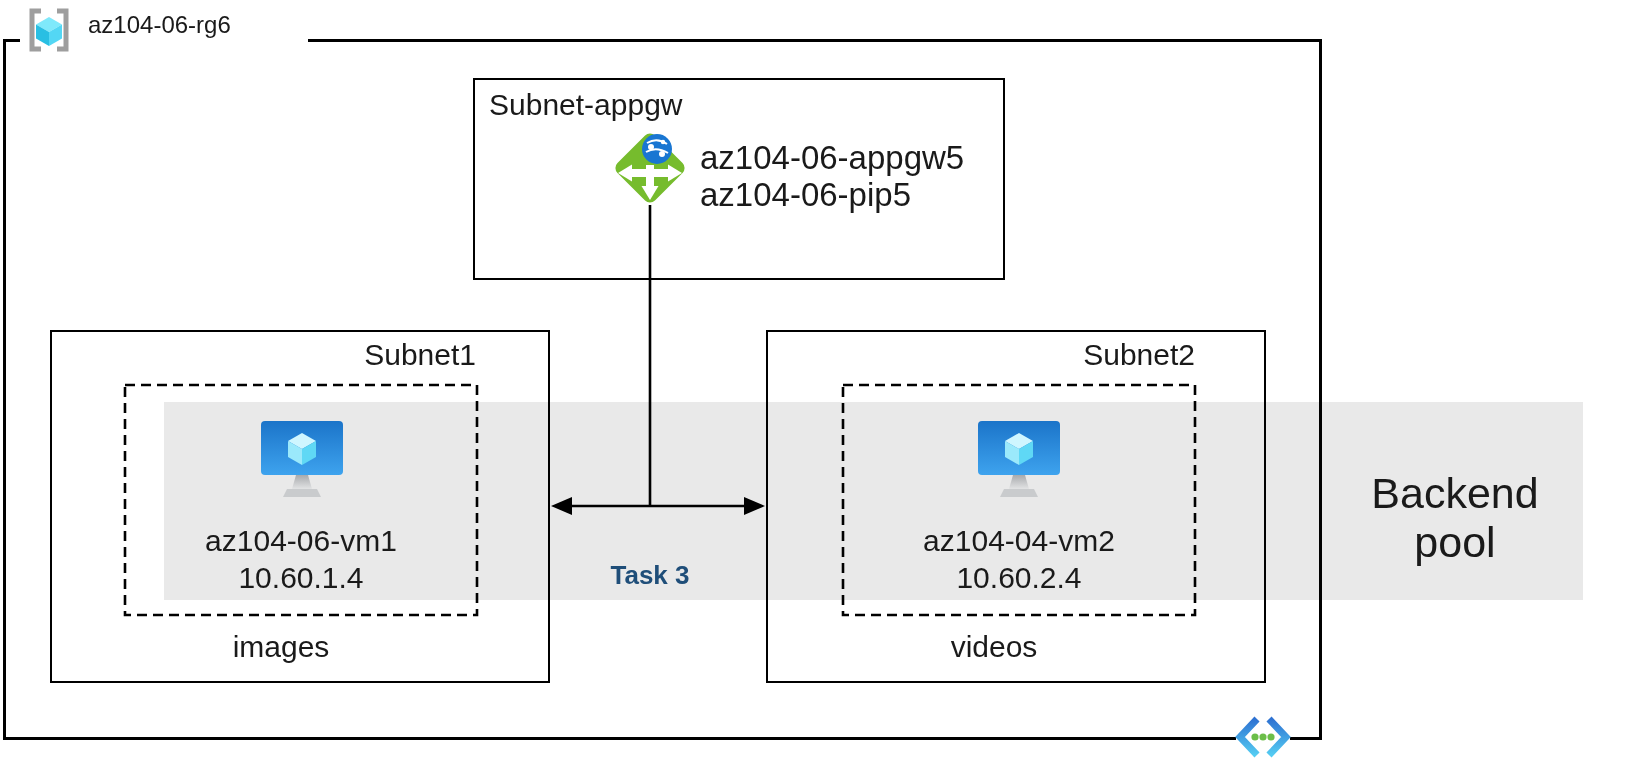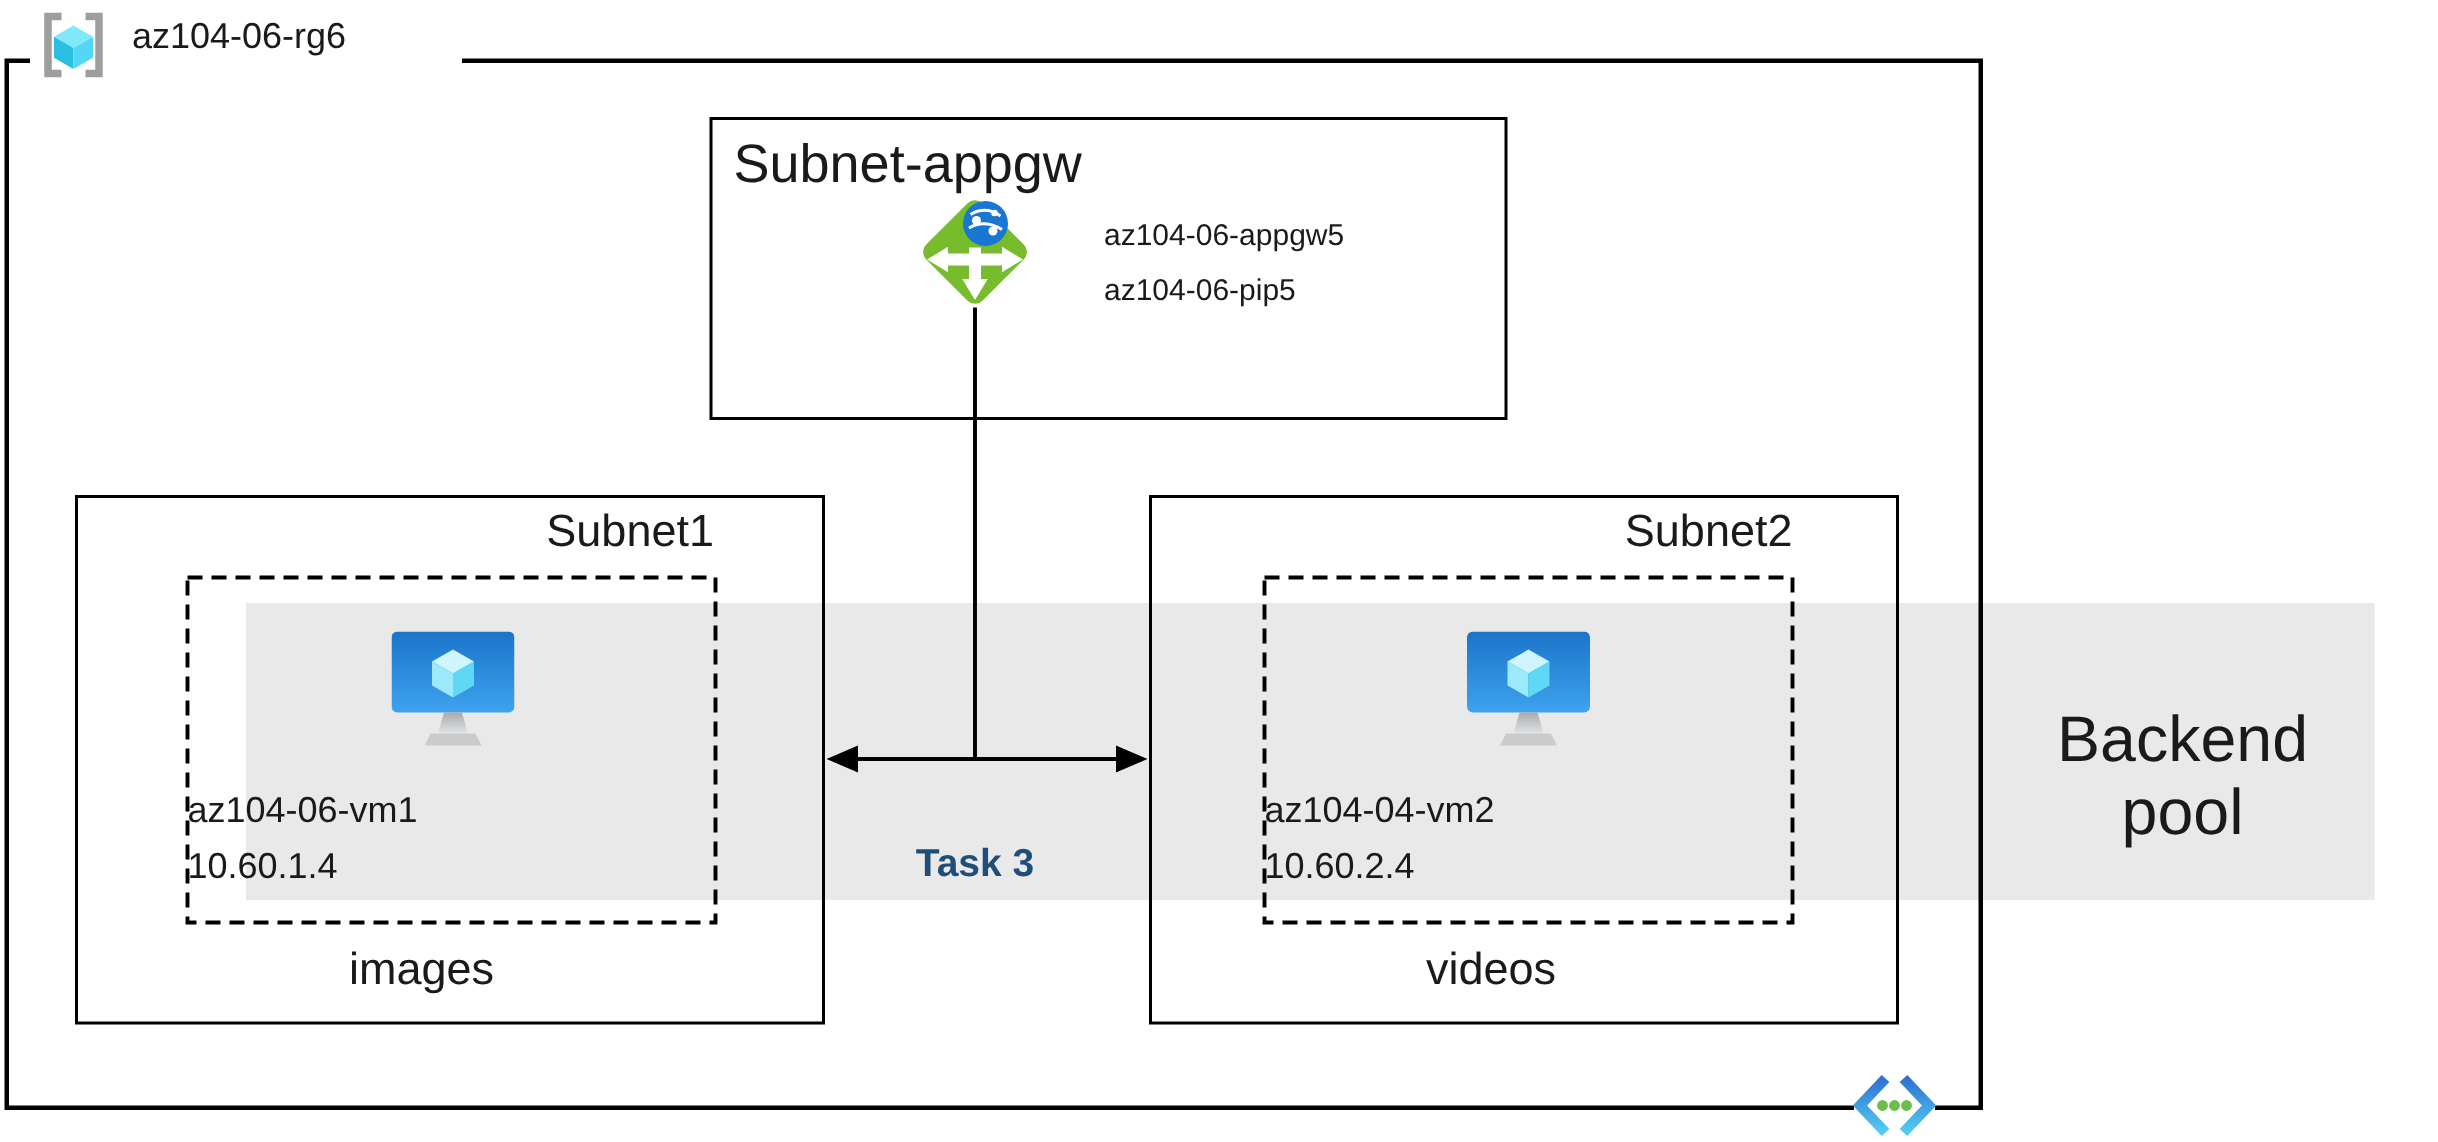--- a/index.html
+++ b/index.html
@@ -12,31 +12,31 @@
   
   #band{left:164px;top:402px;width:1419px;height:198px;background:var(--band-bg,#e9e9e9);z-index:1;}
   #backend-pool-label{left:1326px;top:469px;width:258px;text-align:center;font-size:43px;z-index:2;}
   
   #rg-box{left:3px;top:39px;width:1319px;height:701px;border:3px solid #000;box-sizing:border-box;z-index:3;background:transparent;}
   #rg-title-mask{left:20px;top:33px;width:288px;height:13px;background:#fff;z-index:4;}
   #rg-icon{left:24px;top:6px;z-index:5;}
   #rg-label{left:88px;top:11px;font-size:24px;z-index:5;white-space:nowrap;}
   
   #appgw-box{left:473px;top:78px;width:532px;height:202px;border:2.5px solid #000;box-sizing:border-box;background:#fff;z-index:4;}
-  #appgw-subnet-label{left:489px;top:88px;font-size:36px;z-index:5;white-space:nowrap;}
+  #appgw-subnet-label{left:489px;top:88px;font-size:30px;z-index:5;white-space:nowrap;}
   #appgw-icon{left:605px;top:123px;z-index:5;}
-  #appgw-text{left:700px;top:139px;font-size:20px;line-height:37px;z-index:5;white-space:nowrap;margin-left:36px;}
+  #appgw-text{left:700px;top:139px;font-size:33px;line-height:37px;z-index:5;white-space:nowrap;}
   
   .subnet-box{border:2.5px solid #000;box-sizing:border-box;background:transparent;z-index:4;}
   #subnet1-box{left:50px;top:330px;width:500px;height:353px;}
   #subnet2-box{left:766px;top:330px;width:500px;height:353px;}
   .subnet-title{top:338px;width:352px;text-align:right;font-size:30px;z-index:5;}
   #subnet1-title{left:124px;}
   #subnet2-title{left:843px;}
-  .vm-text{width:352px;text-align:left;font-size:24px;line-height:37px;z-index:5;}
+  .vm-text{width:352px;text-align:center;font-size:30px;line-height:37px;z-index:5;}
   #vm1-text{left:125px;top:522px;}
   #vm2-text{left:843px;top:522px;}
   .caption{width:352px;text-align:center;font-size:30px;z-index:5;}
   #subnet1-caption{left:105px;top:630px;}
   #subnet2-caption{left:818px;top:630px;}
   #vm1-icon{left:261px;top:421px;z-index:5;}
   #vm2-icon{left:978px;top:421px;z-index:5;}
   
   #task-label{left:570px;top:560px;width:160px;text-align:center;font-size:26px;font-weight:bold;color:var(--task-text,#1f4e79);z-index:6;}
   

